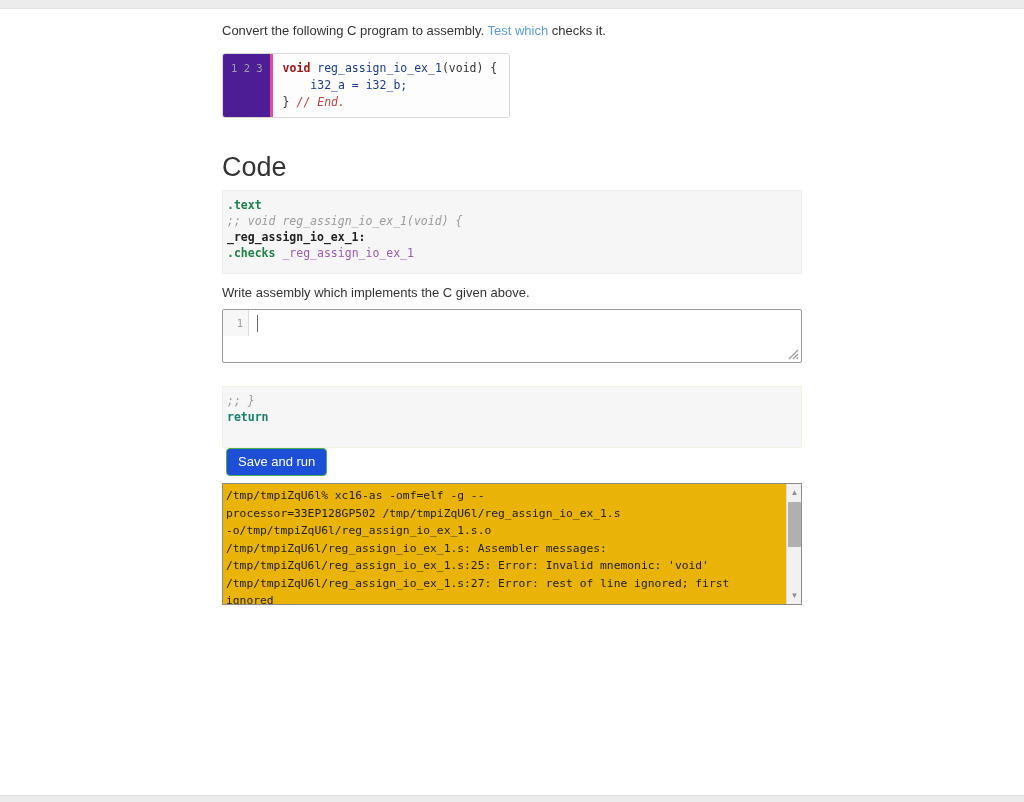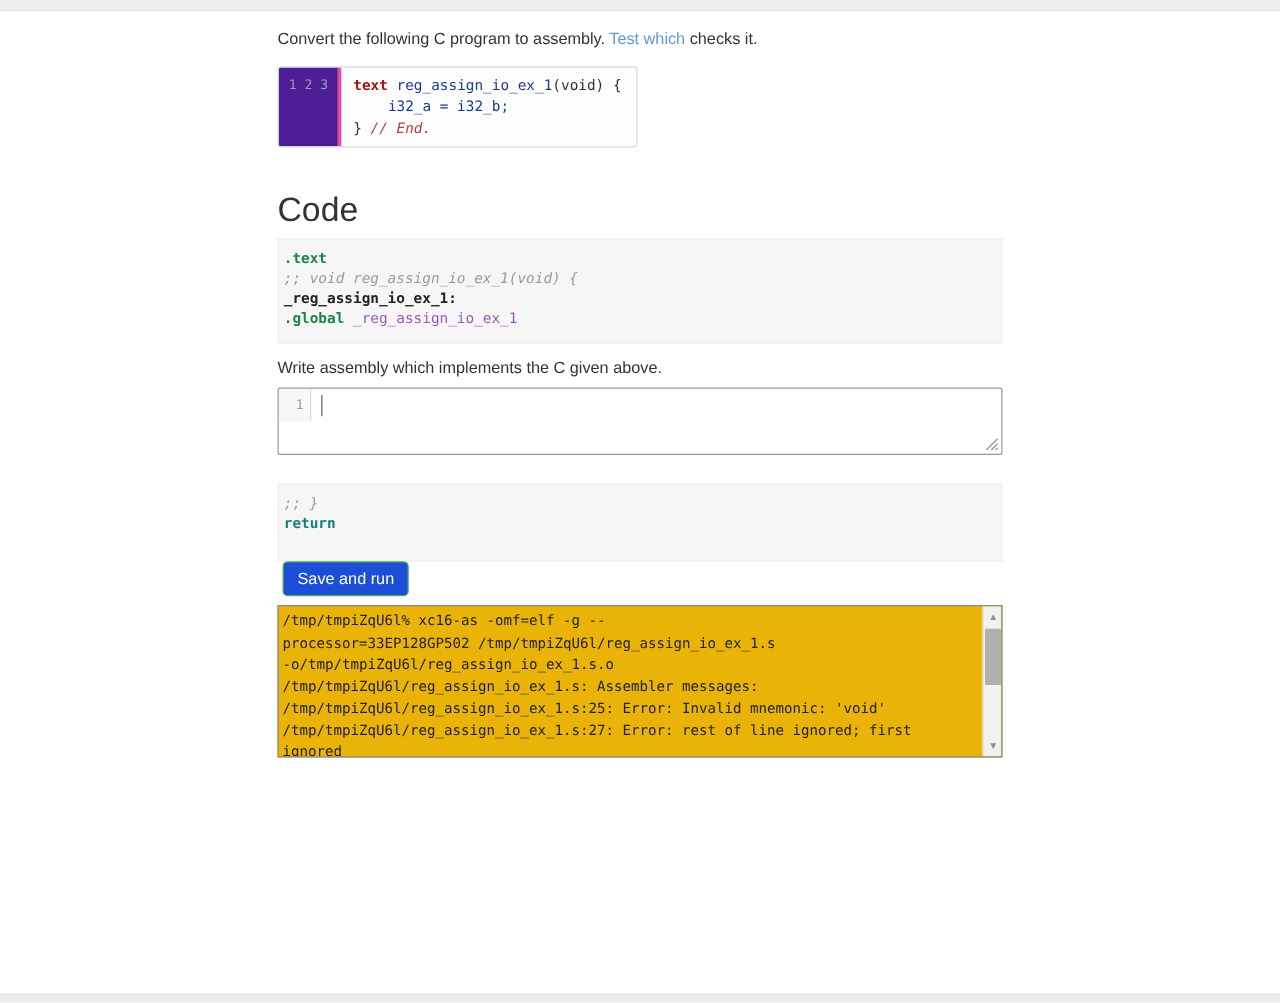--- a/index.html
+++ b/index.html
@@ -284,34 +284,34 @@
 
     <p class="lead"><span>Convert the following C program to assembly.</span> <a class="inline-link" href="#">Test which</a> <span>checks it.</span></p>
 
     <div class="c-block">
       <table>
         <tbody>
             <tr>
           <td class="gutter-cell">1
 2
 3</td>
-          <td class="code-cell"><span class="tok-kw">text</span><span class="tok-fn"> reg_assign_io_ex_1</span><span class="tok-punc">(void) {</span>
+          <td class="code-cell"><span class="tok-kw">void</span><span class="tok-fn"> reg_assign_io_ex_1</span><span class="tok-punc">(void) {</span>
 <span class="tok-var">    i32_a = i32_b;</span>
 <span class="tok-punc">} </span><span class="tok-ccomment">// End.</span></td>
         </tr>
       </tbody>
         </table>
     </div>
 
     <h2 class="section-title">Code</h2>
 
     <pre class="asm-block"><span class="a-dir">.text</span>
 <span class="a-comment">;; void reg_assign_io_ex_1(void) {</span>
 <span class="a-label">_reg_assign_io_ex_1:</span>
-<span class="a-dir">.global</span><span class="a-sym"> _reg_assign_io_ex_1</span></pre>
+<span class="a-dir">.checks</span><span class="a-sym"> _reg_assign_io_ex_1</span></pre>
 
     <p class="helper-text">Write assembly which implements the C given above.</p>
 
     <div class="editor">
       <div class="editor-gutter">1</div>
       <div class="editor-caret"></div>
       <textarea class="editor-input" placeholder="" style=""></textarea>
       <svg class="resize-grip" viewBox="0 0 11 11">
         <path d="M10 1 L1 10 M10 5 L5 10 M10 8.5 L8.5 10" stroke="#9a9a9a" stroke-width="1.2" fill="none"></path>
       </svg>

